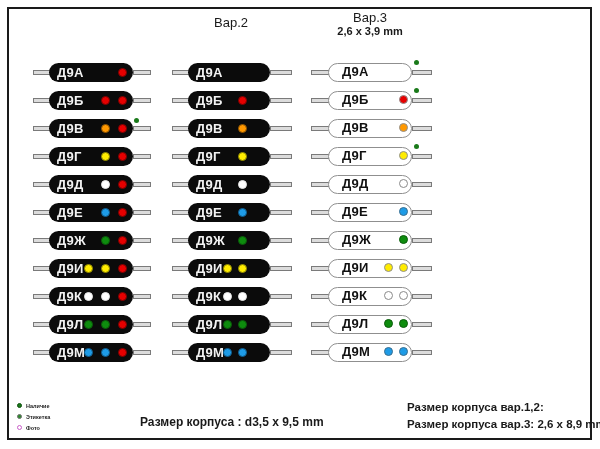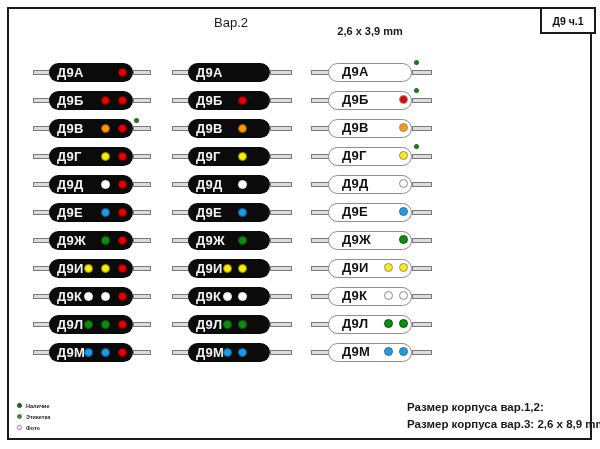--- a/index.html
+++ b/index.html
@@ -75,25 +75,23 @@
     position:absolute; left:407px; top:399px;
     font-size:11.5px; font-weight:bold; color:#1a1a1a; line-height:17px; white-space:nowrap;
   }
 </style>
 </head>
 <body>
 
 <div class="stage">
   <div class="frame"></div>
 
-  <div class="titlebox">
-    <span>Д9 ч.1</span>
-  </div>
 
   <div class="col-header" style="left:186px; top:15px;">Вар.2</div>
+  <div class="col-header" style="left:325px; top:10px;">Вар.3</div>
   <div class="col-subheader" style="left:325px; top:25px;">2,6 x 3,9 mm</div>
 
   <div id="diodes">
       <div class="lead" style="left: 33px; top: 69.5px; width: 16px;"></div>
       <div class="lead" style="left: 133px; top: 69.5px; width: 16px;"></div>
       <div class="dbody black" style="left: 49px; top: 62.5px; width: 84px;">
         <span class="dlabel" style="left: 8px;">Д9А</span>
         <span class="dot c-red" style="left: 68.5px; top: 5px; background: rgb(230, 0, 0);"></span>
       </div>
       <div class="lead" style="left: 33px; top: 97.5px; width: 16px;"></div>
@@ -322,18 +320,19 @@
     <div class="legend-item">
       <span class="legend-dot etiketka"></span>
       <span class="legend-label">Этикетка</span>
     </div>
     <div class="legend-item">
       <span class="legend-dot photo"></span>
       <span class="legend-label">Фото</span>
     </div>
   </div>
 
+  <div class="footer-center">Размер корпуса : d3,5 x 9,5 mm</div>
 
   <div class="footer-right">
     <div>Размер корпуса вар.1,2:</div>
     <div>Размер корпуса вар.3: 2,6 x 8,9 mm</div>
   </div>
 </div>
 
 </body></html>

